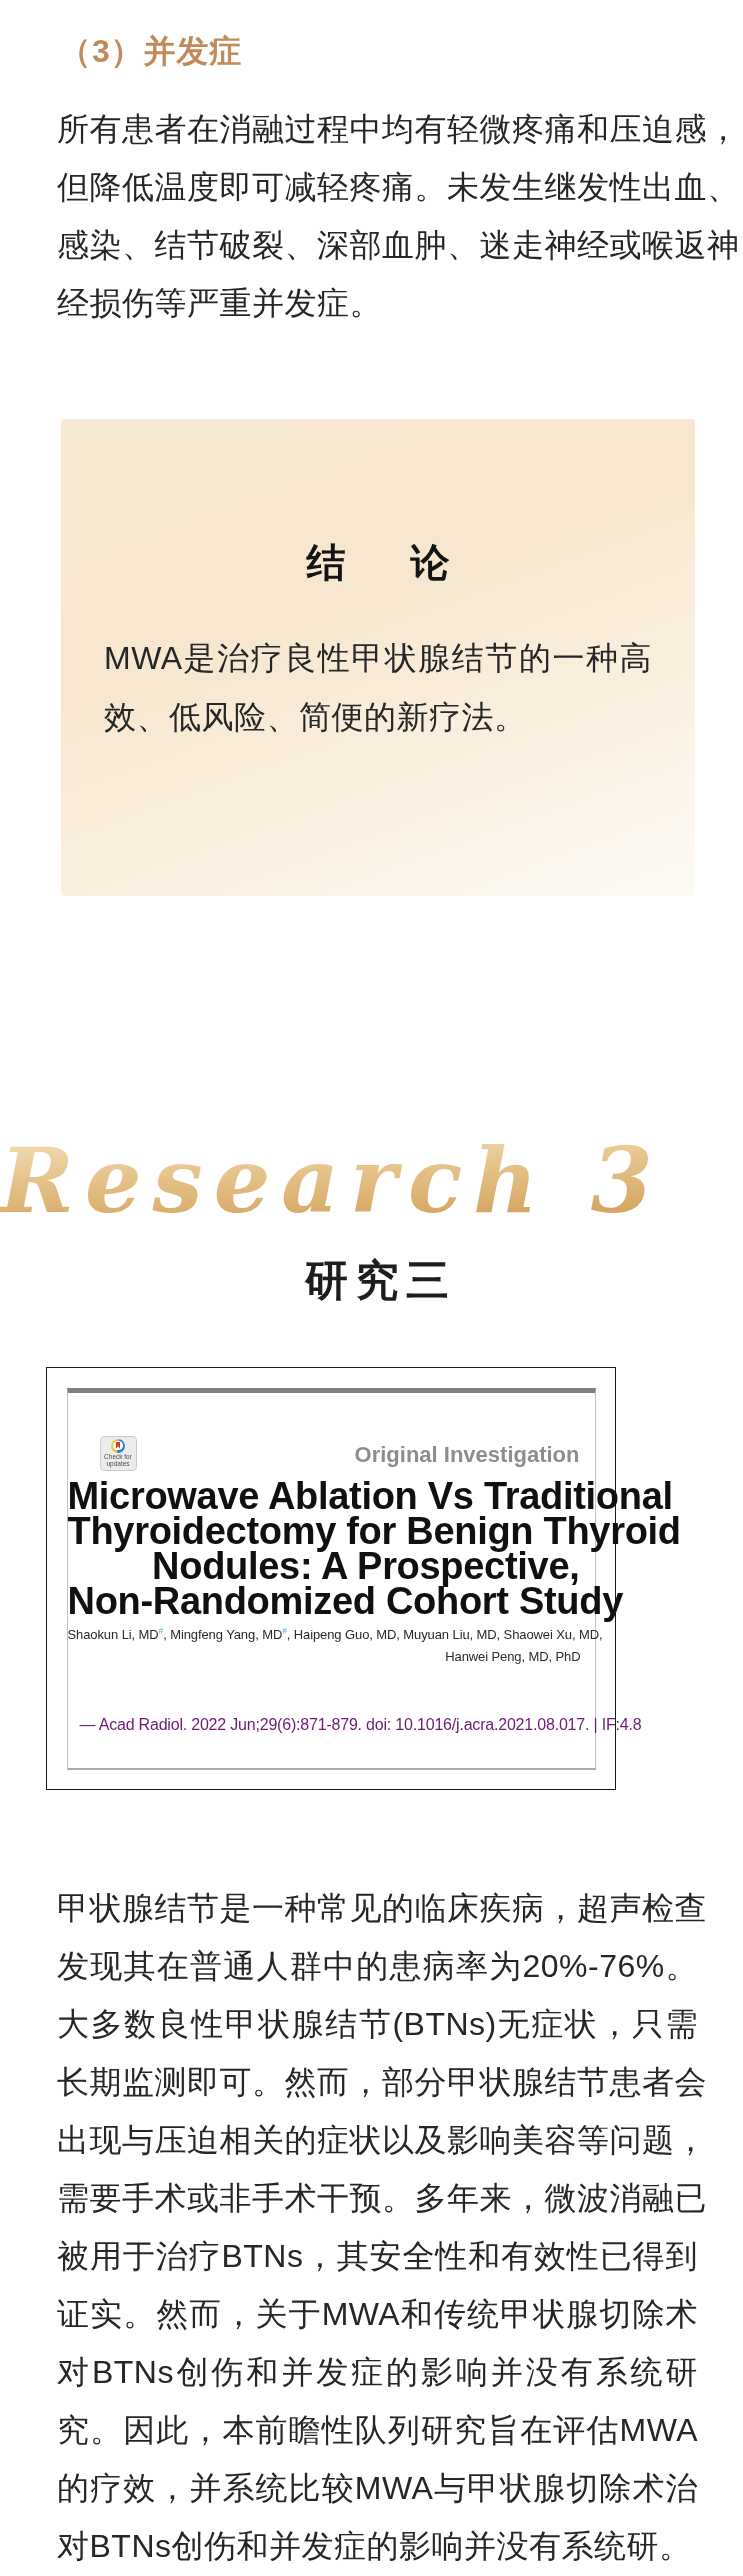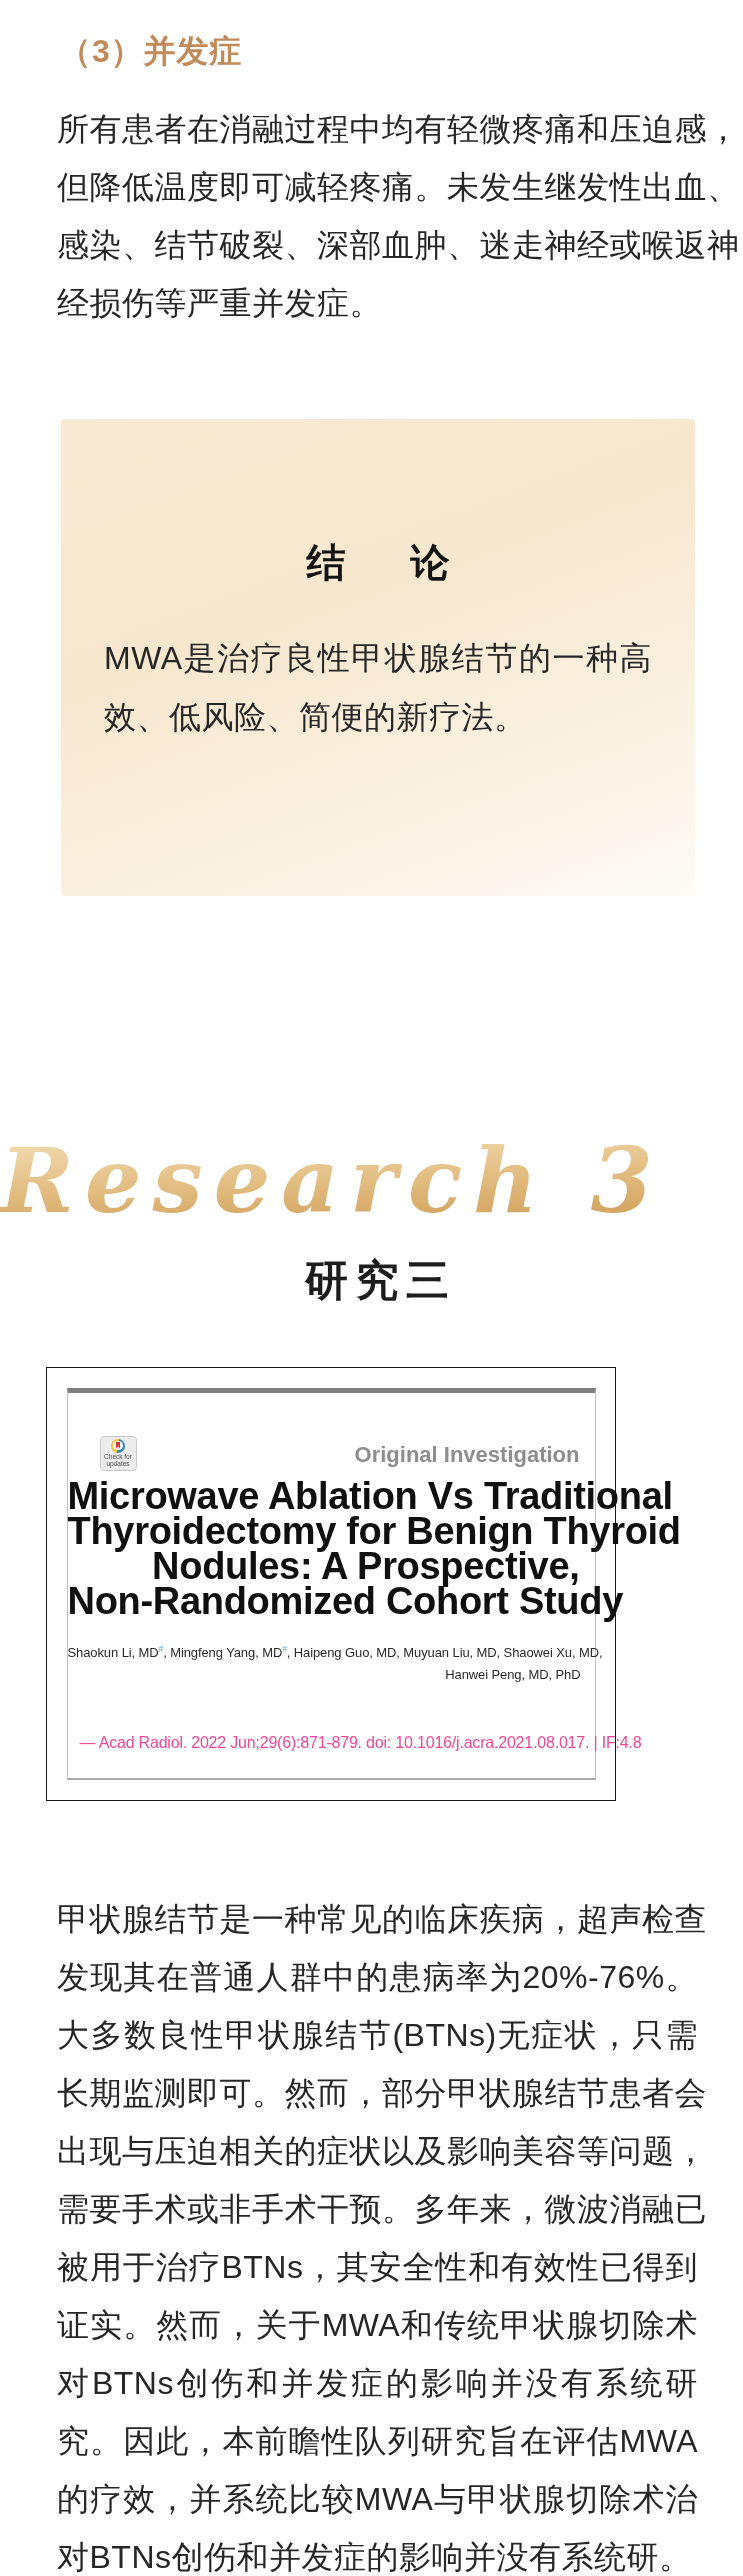--- a/index.html
+++ b/index.html
@@ -77,26 +77,26 @@
   .badge-text{font-size:6.5px;line-height:6.5px;color:#4d4d4d;text-align:center;margin-top:1.9px;}
   .category{
     margin-top:48px;padding-right:15px;text-align:right;
     font-size:22px;line-height:28px;font-weight:bold;color:#8d8d8d;
   }
   .paper-title{margin-top:10.2px;padding-right:15px;text-align:right;}
   .pt-line{
     font-size:38px;line-height:35px;font-weight:bold;color:#101010;
     letter-spacing:-0.3px;white-space:nowrap;
   }
-  .authors{margin-top:19px;padding-right:14px;text-align:right;color:#2a2a2a;}
+  .authors{margin-top:1px;padding-right:14px;text-align:right;color:#2a2a2a;}
   .authors-line{font-size:13px;line-height:22px;white-space:nowrap;letter-spacing:-0.1px;}
   .sup{color:#5aa9d6;font-size:8.4px;}
   .reference{
     margin-top:46px;padding-left:12px;font-size:16px;line-height:22px;
-    color:#ec4899;letter-spacing:-0.2px;white-space:nowrap;
+    color:#701a75;letter-spacing:-0.2px;white-space:nowrap;
   }
   
   .para.intro{margin-top:89px;}
 </style>
 </head>
 <body>
 
 <div class="page">
 
   <h1 class="sec-heading">（3）并发症</h1>

